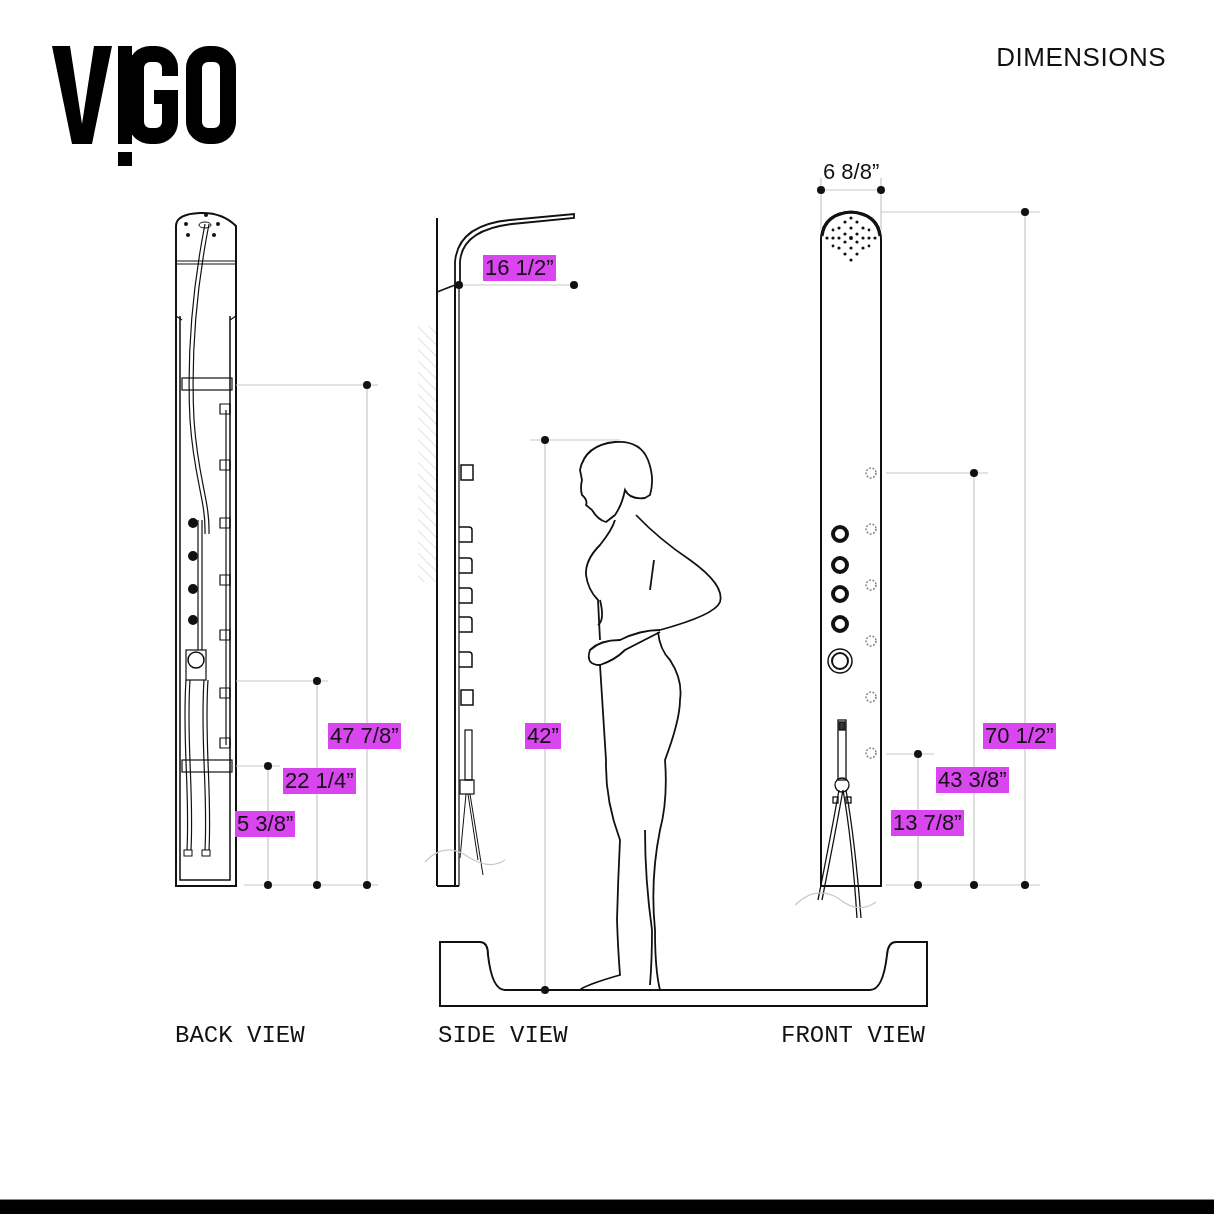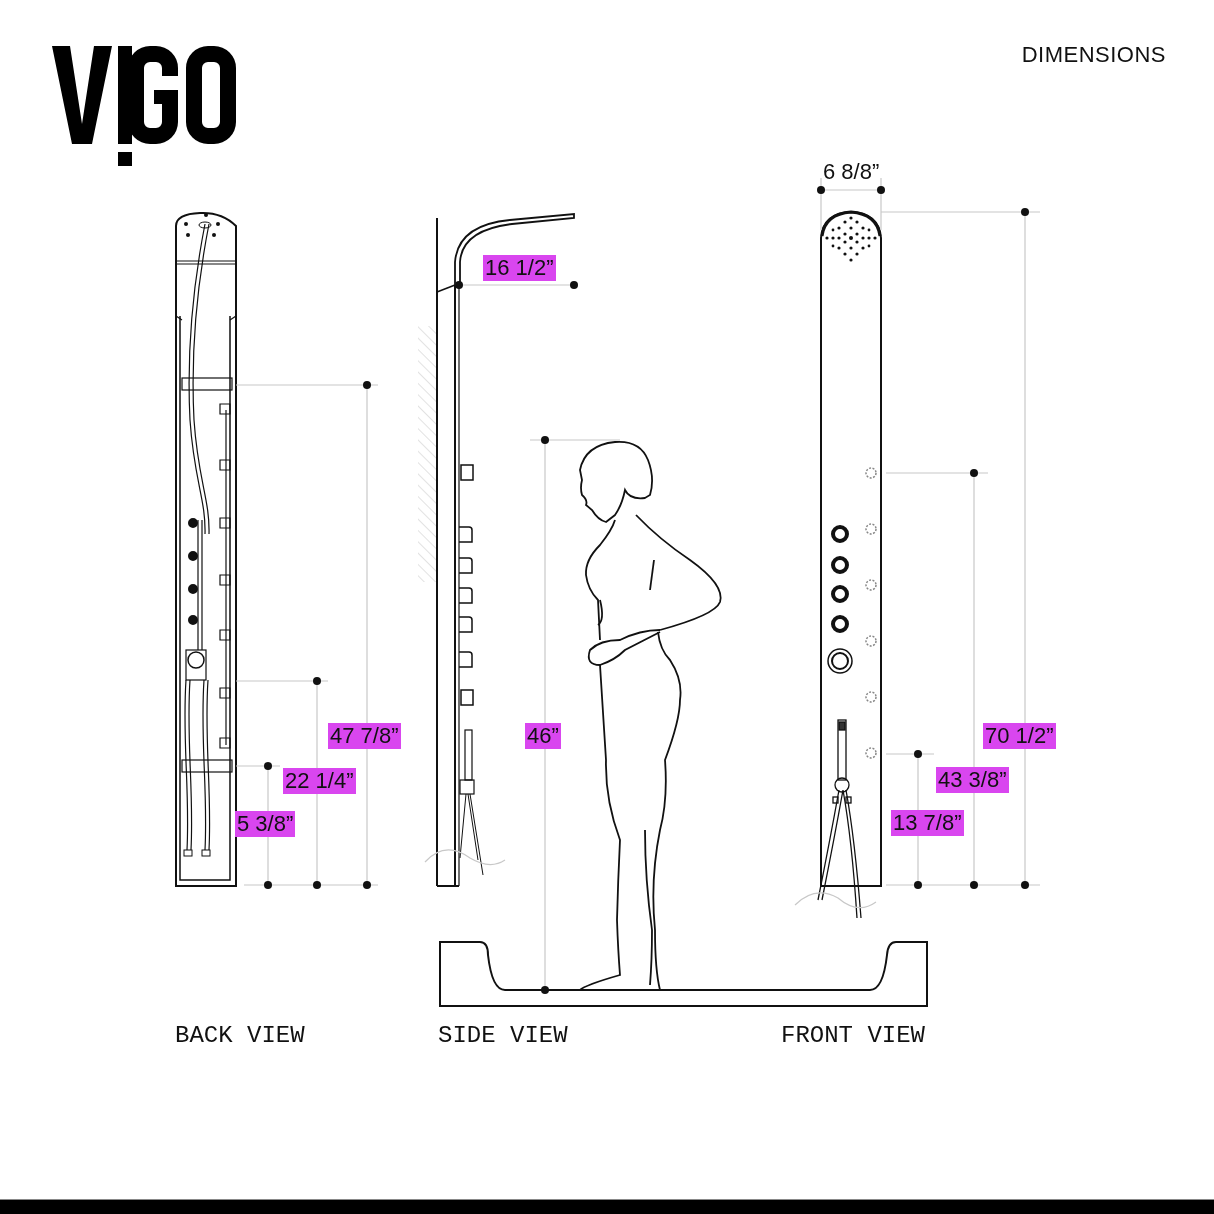--- a/index.html
+++ b/index.html
@@ -1,18 +1,18 @@
 <!DOCTYPE html>
 <html><head>
 <meta charset="utf-8">
 <style>
   html, body { margin: 0; padding: 0; background: #ffffff; }
   body { width: 1214px; height: 1214px; position: relative; overflow: hidden; font-family: "Liberation Sans", sans-serif; color: #111; }
   .logo { position: absolute; left: 52px; top: 40px; width: 190px; height: 130px; }
-  .doc-title { position: absolute; right: 48px; top: 42px; font-size: 22px; letter-spacing: 0.5px; color: #111; }
+  .doc-title { position: absolute; right: 48px; top: 42px; font-size: 26px; letter-spacing: 0.5px; color: #111; }
   .drawing { position: absolute; left: 0; top: 0; width: 1214px; height: 1214px; }
   .view-label { position: absolute; top: 1022px; font-size: 24px; color: #111; font-family: Liberation Mono, monospace; }
   .dim { position: absolute; font-size: 22px; color: #111; background: #d946ef; padding: 0 2px; line-height: 26px; }
   .footer-bar { position: absolute; left: 0; right: 0; bottom: 0; height: 14px; background: #000; border-top: 1px solid #888; }
 </style>
 </head>
 <body>
 
 <svg class="logo" viewBox="0 0 190 130">
 
@@ -232,21 +232,21 @@
       <circle cx="974" cy="885" r="4"></circle>
       <circle cx="1025" cy="885" r="4"></circle>
   </g>
 </svg>
 
 <div class="dim" style="left:328px; top:723px;">47 7/8”</div>
 <div class="dim" style="left:283px; top:768px;">22 1/4”</div>
 <div class="dim" style="left:235px; top:811px;text-align:right;">5 3/8”</div>
 
 <div class="dim" style="left:483px; top:255px;">16 1/2”</div>
-<div class="dim" style="left:525px; top:723px;">46”</div>
+<div class="dim" style="left:525px; top:723px;">42”</div>
 
 <div class="dim" style="left:821px; top:159px; background:transparent;">6 8/8”</div>
 <div class="dim" style="left:983px; top:723px;">70 1/2”</div>
 <div class="dim" style="left:936px; top:767px;text-align:right;">43 3/8”</div>
 <div class="dim" style="left:891px; top:810px;">13 7/8”</div>
 
 <div class="view-label" style="left:175px;">BACK VIEW</div>
 <div class="view-label" style="left:438px;">SIDE VIEW</div>
 <div class="view-label" style="left:781px;">FRONT VIEW</div>
 

